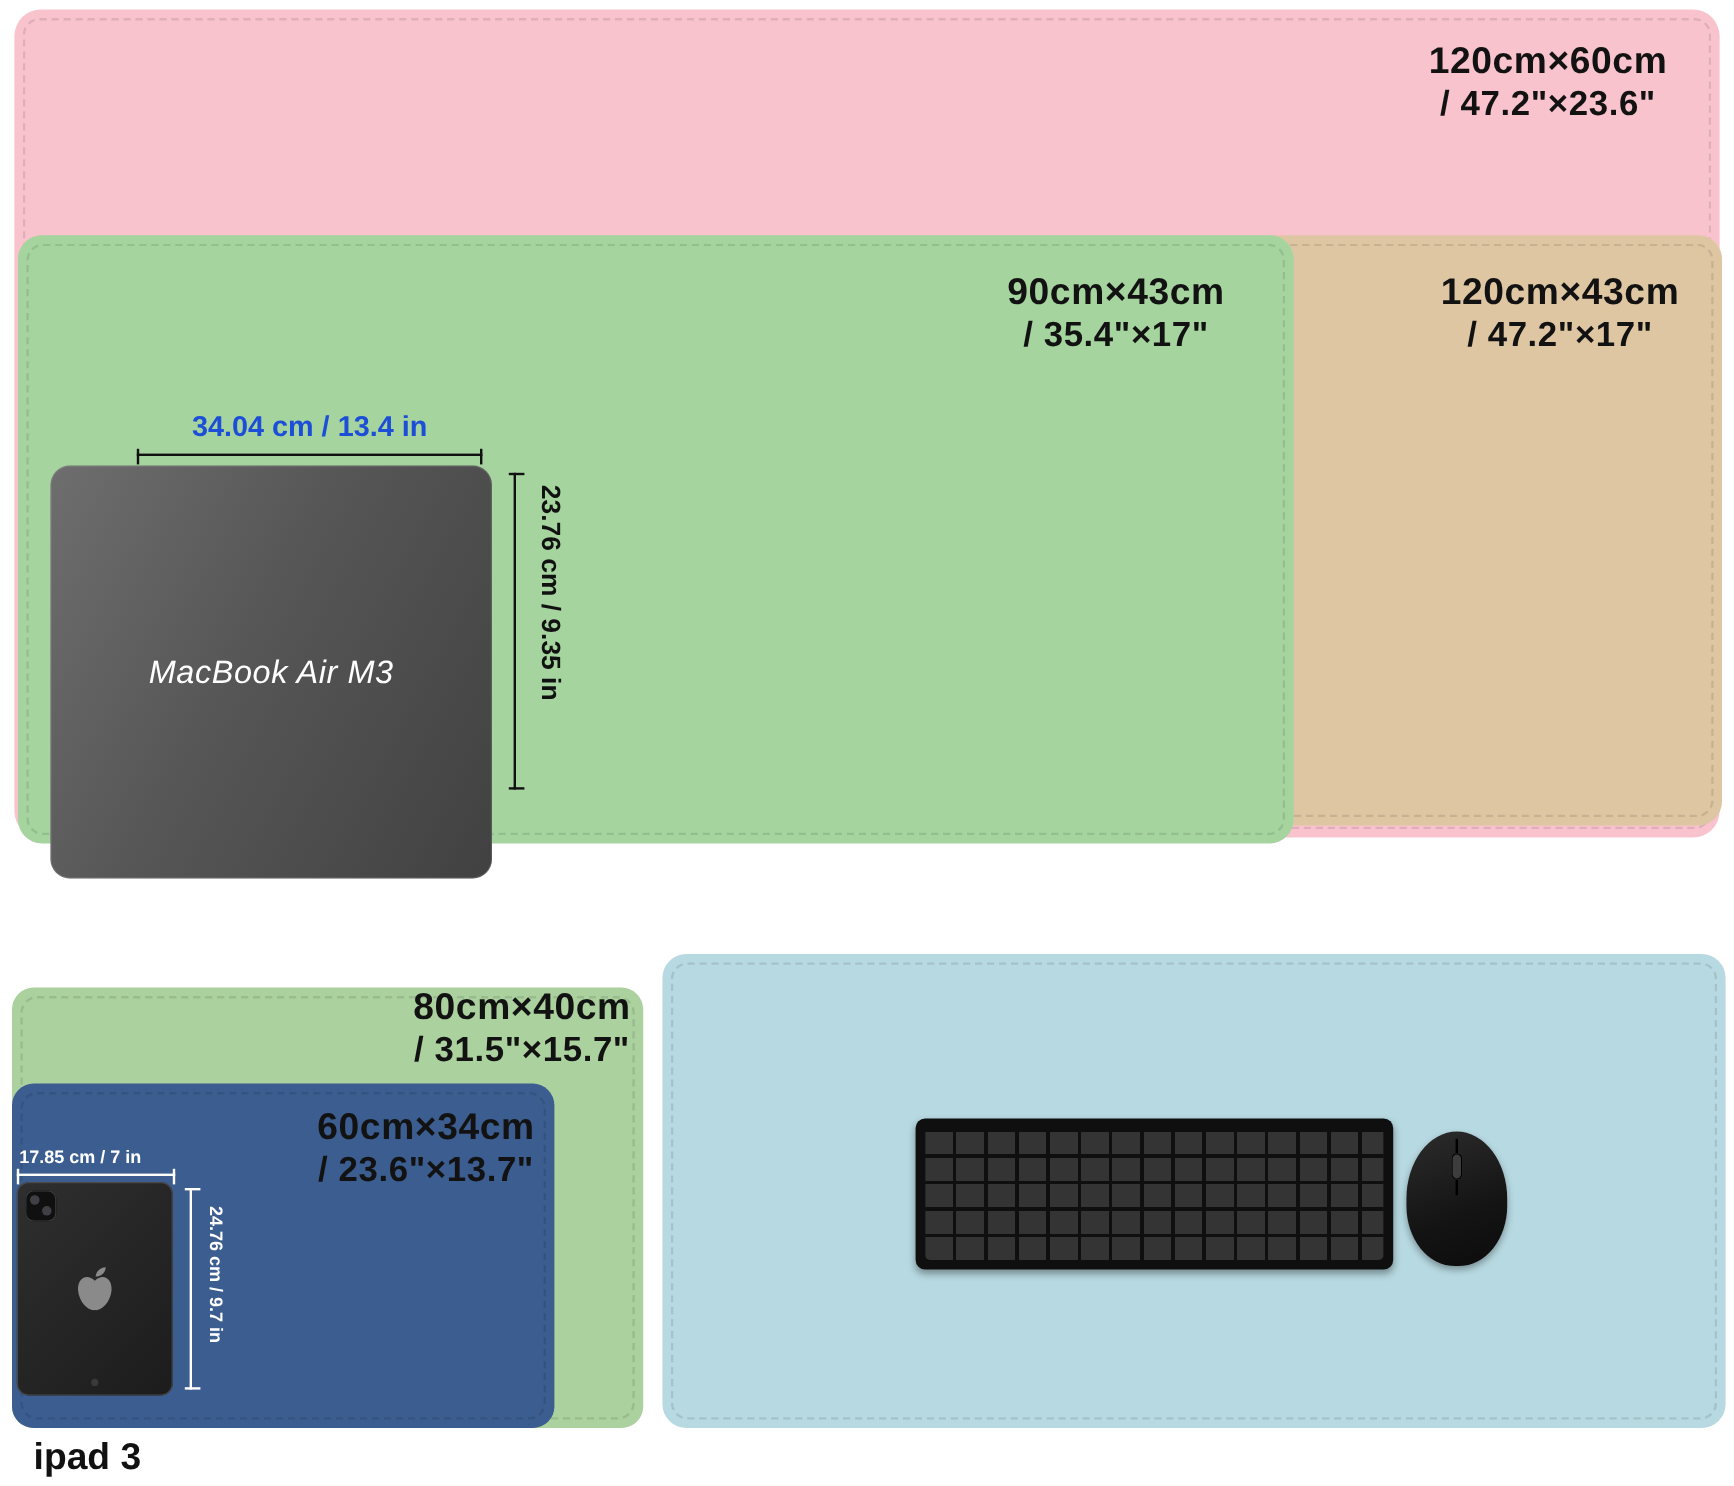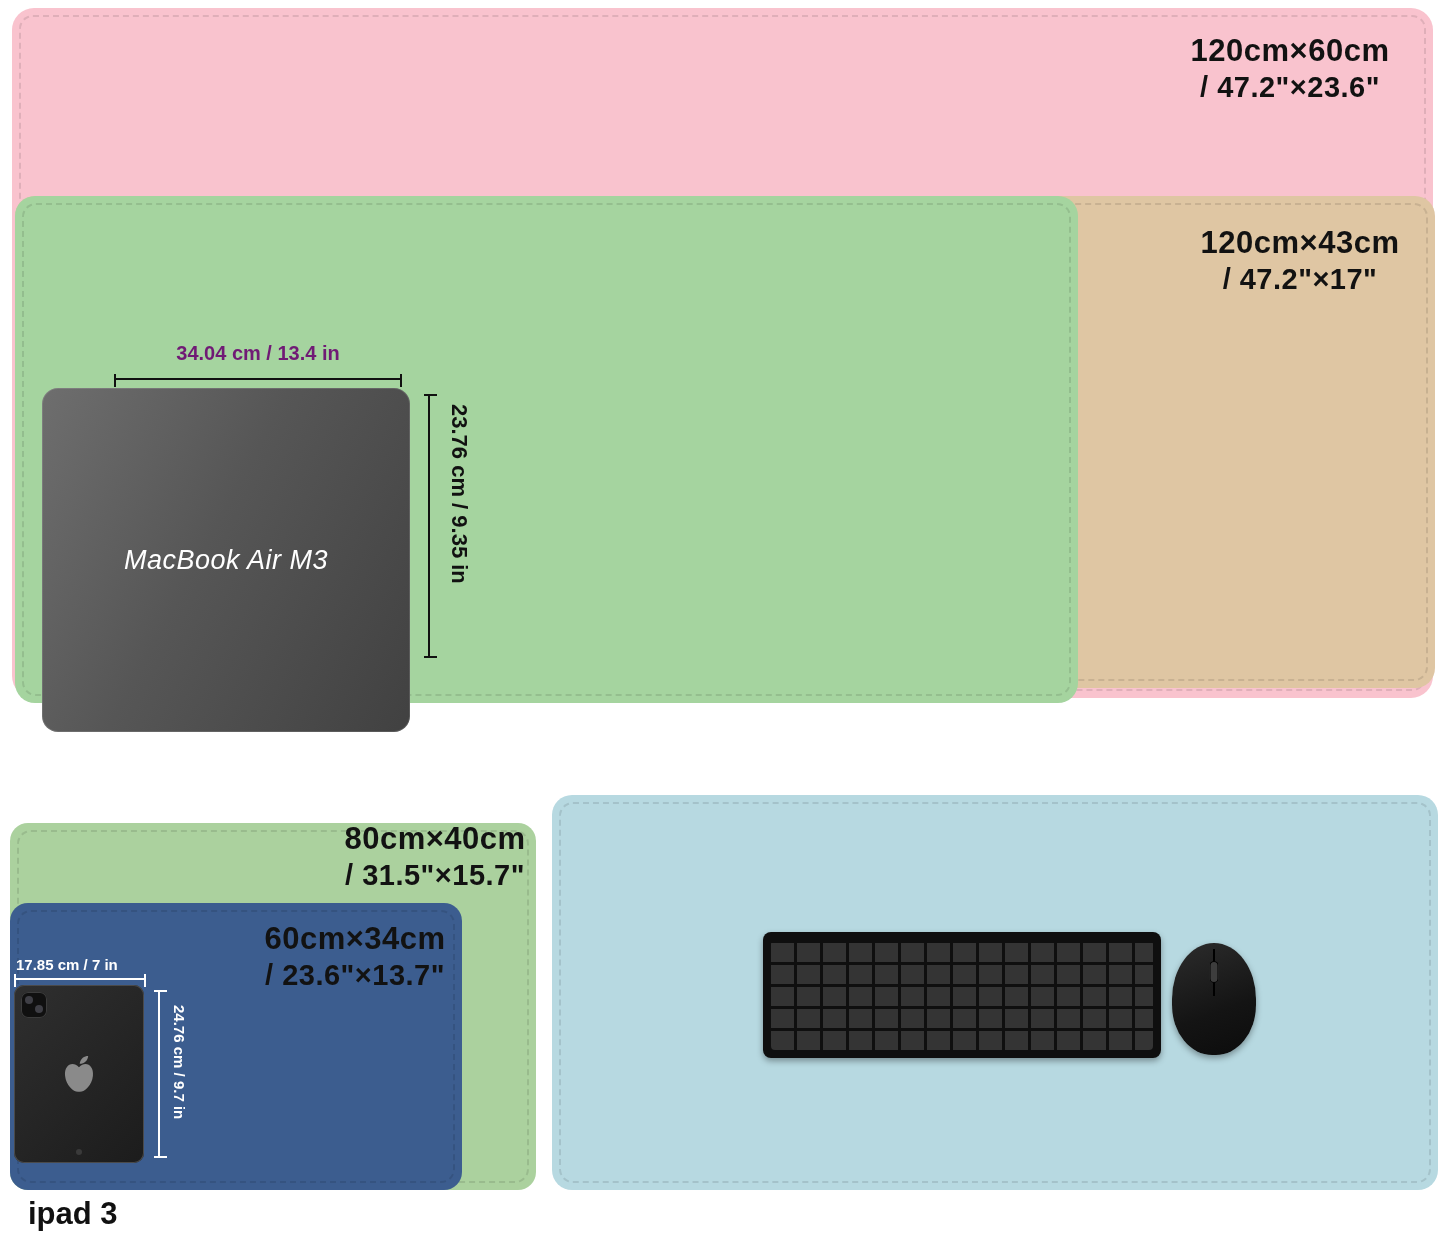--- a/index.html
+++ b/index.html
@@ -15,21 +15,21 @@
   
   .dim-h{position:absolute;height:0;border-top:2px solid #111;}
   .dim-h::before,.dim-h::after{content:"";position:absolute;top:-6px;width:2px;height:13px;background:#111;}
   .dim-h::before{left:0;}.dim-h::after{right:0;}
   .dim-v{position:absolute;width:0;border-left:2px solid #111;}
   .dim-v::before,.dim-v::after{content:"";position:absolute;left:-6px;height:2px;width:13px;background:#111;}
   .dim-v::before{top:0;}.dim-v::after{bottom:0;}
   .dim-white{border-color:#fff !important;}
   .dim-white::before,.dim-white::after{background:#fff !important;}
 
-  .dim-text{position:absolute;font-weight:700;color:#701a75;font-size:20px;text-align:center;white-space:nowrap;}
+  .dim-text{position:absolute;font-weight:700;color:#1d4ed8;font-size:24px;text-align:center;white-space:nowrap;}
   .dim-text-v{position:absolute;font-weight:700;color:#111;font-size:22px;white-space:nowrap;transform:rotate(90deg);transform-origin:top left;}
   .white-text{color:#fff;}
   .small-dim{font-size:15px;}
 
   
   .macbook{position:absolute;border-radius:16px;background:linear-gradient(118deg,#6e6e6e 0%,#565656 45%,#414141 100%);display:flex;align-items:center;justify-content:center;box-shadow:inset 0 0 0 1px rgba(255,255,255,0.12);}
   .macbook span{color:#ffffff;font-size:27px;font-weight:400;letter-spacing:0.5px;}
 
   
   .ipad{position:absolute;border-radius:10px;background:linear-gradient(135deg,#2f2f2f,#1c1c1c);box-shadow:inset 0 0 0 1px #4a4a4a;display:flex;align-items:center;justify-content:center;}
@@ -64,20 +64,24 @@
 
   <div class="pad" style="left: 15px; top: 196px; width: 1420px; height: 492px; border-radius: 20px; background-color: rgb(223, 198, 163);"></div>
 
   <div class="pad" style="left: 15px; top: 196px; width: 1063px; height: 507px; border-radius: 20px; background-color: rgb(165, 212, 159);"></div>
 
   <div class="size-label" style="left:1160px;top:32px;width:260px;">
     <div>120cm×60cm</div>
     <div class="l2">/ 47.2"×23.6"</div>
   </div>
 
+  <div class="size-label" style="left:800px;top:224px;width:260px;">
+    <div>90cm×43cm</div>
+    <div class="l2">/ 35.4"×17"</div>
+  </div>
 
   <div class="size-label" style="left:1175px;top:224px;width:250px;">
     <div>120cm×43cm</div>
     <div class="l2">/ 47.2"×17"</div>
   </div>
 
   <div class="dim-text" style="left:114px;top:342px;width:288px;">34.04 cm / 13.4 in</div>
   <div class="dim-h" style="left:114px;top:378px;width:288px;"></div>
 
   <div class="macbook" style="left:42px;top:388px;width:368px;height:344px;font-style:italic;">

